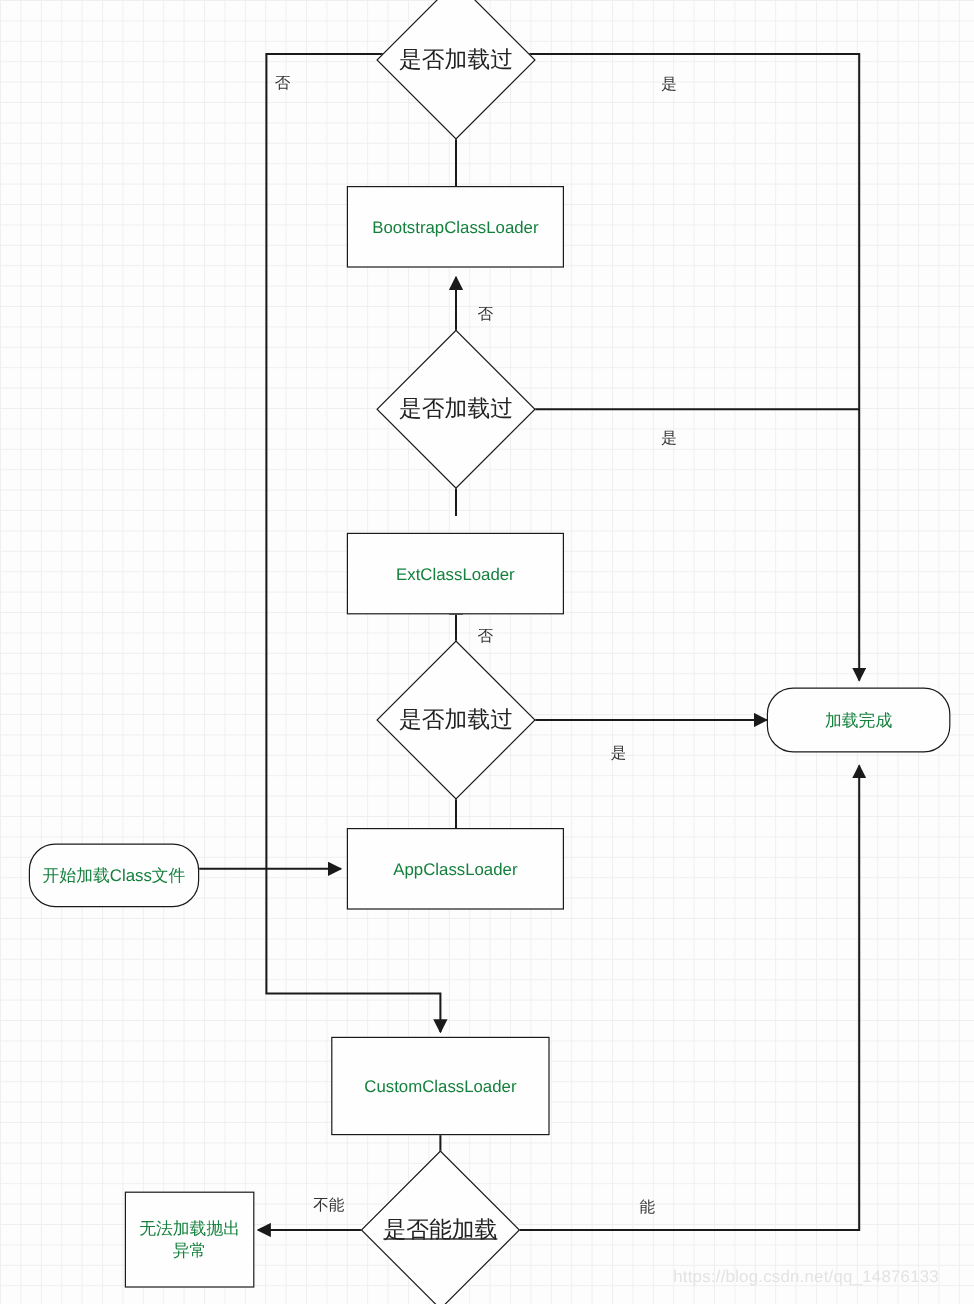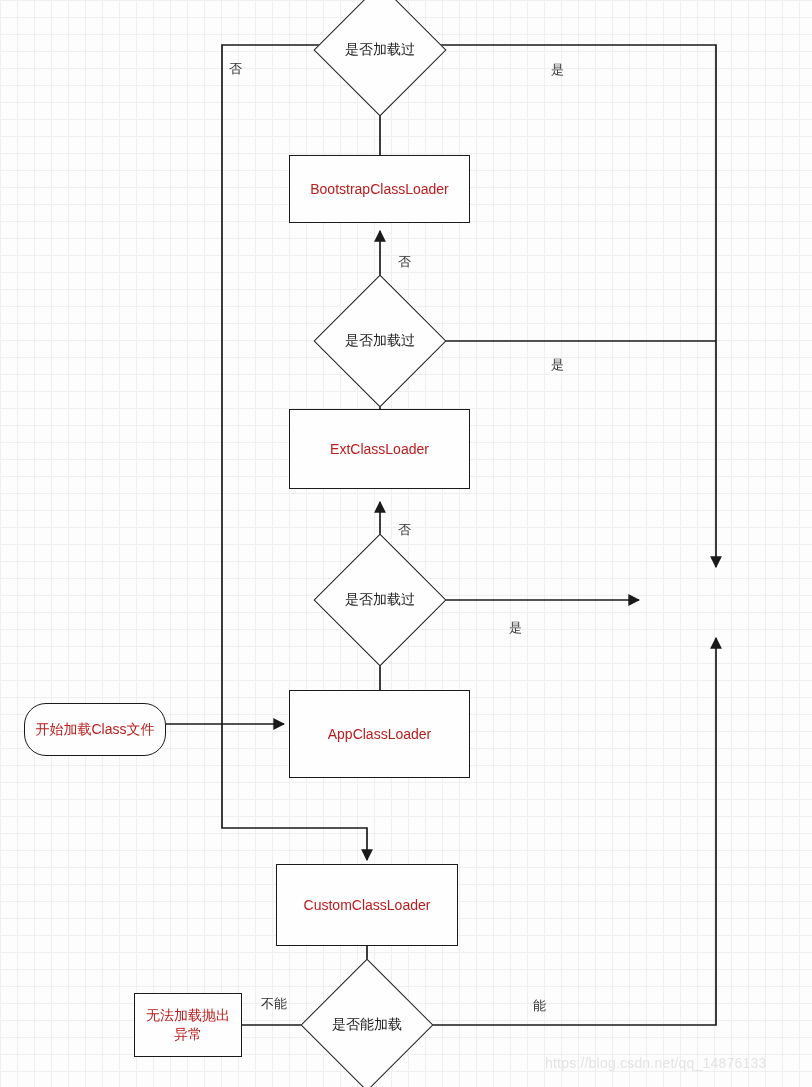--- a/index.html
+++ b/index.html
@@ -29,21 +29,21 @@
     height: 1087px;
     pointer-events: none;
   }
   .node {
     position: absolute;
     box-sizing: border-box;
     display: flex;
     align-items: center;
     justify-content: center;
     text-align: center;
-    color: #b91c1c;
+    color: #15803d;
     font-size: 14px;
     line-height: 19px;
     background: #fefefe;
     white-space: pre-line;
   }
   .rect {
     border: 1.6px solid #1a1a1a;
   }
   .rounded {
     border: 1.6px solid #1a1a1a;
@@ -60,21 +60,21 @@
     left: 50%; top: 50%;
     width: 100%; height: 100%;
     transform: translate(-50%, -50%) rotate(45deg);
     border: 1.6px solid #1a1a1a;
     background: #fefefe;
     box-sizing: border-box;
   }
   .diamond-label {
     position: relative;
     z-index: 2;
-    font-size: 14px;
+    font-size: 19px;
     color: #222222;
     white-space: nowrap;
   }
   .edge-label {
     position: absolute;
     font-size: 13px;
     color: #333333;
     white-space: nowrap;
   }
   .watermark {
@@ -121,63 +121,64 @@
       <path d="M 367 934 L 367 990" marker-end="url(#arrow)"></path>
 
       <path d="M 320 1025 L 215 1025" marker-end="url(#arrow)"></path>
 
       <path d="M 414 1025 L 716 1025 L 716 638" marker-end="url(#arrow)"></path>
     </g>
   </svg>
 
   <div class="node rounded" style="left:24px; top:703px; width:142px; height:53px;">开始加载Class文件</div>
 
-  <div class="node rect" style="left:289px; top:690px; width:181px; height:88px;">AppClassLoader</div>
+  <div class="node rect" style="left:289px; top:690px; width:181px; height:68px;">AppClassLoader</div>
 
-  <div class="node rect" style="left:289px; top:409px; width:181px; height:80px;text-align:center;">ExtClassLoader</div>
+  <div class="node rect" style="left:289px; top:444px; width:181px; height:68px;text-align:center;">ExtClassLoader</div>
 
   <div class="node rect" style="left:289px; top:155px; width:181px; height:68px;">BootstrapClassLoader</div>
 
   <div class="node rect" style="left:276px; top:864px; width:182px; height:82px;">CustomClassLoader</div>
 
+  <div class="node rounded" style="left:639px; top:573px; width:153px; height:54px;">加载完成</div>
 
-  <div class="node rect" style="left:104px; top:993px; width:108px; height:64px;margin-left:30px;">无法加载抛出
+  <div class="node rect" style="left:104px; top:993px; width:108px; height:80px;">无法加载抛出
 异常</div>
 
   <div class="diamond-wrap" style="left:333px; top:3px; width:94px; height:94px;">
     <div class="diamond-shape"></div>
     <div class="diamond-label">是否加载过</div>
   </div>
 
   <div class="diamond-wrap" style="left:333px; top:294px; width:94px; height:94px;">
     <div class="diamond-shape"></div>
     <div class="diamond-label">是否加载过</div>
   </div>
 
   <div class="diamond-wrap" style="left:333px; top:553px; width:94px; height:94px;">
     <div class="diamond-shape"></div>
     <div class="diamond-label">是否加载过</div>
   </div>
 
-  <div class="diamond-wrap" style="left:320px; top:978px; width:94px; height:94px;">
+  <div class="diamond-wrap" style="left:320px; top:978px; width:94px; height:94px;text-decoration:underline;">
     <div class="diamond-shape"></div>
     <div class="diamond-label">是否能加载</div>
   </div>
 
   <div class="edge-label" style="left:229px; top:60px;">否</div>
 
   <div class="edge-label" style="left:551px; top:61px;">是</div>
 
   <div class="edge-label" style="left:398px; top:253px;">否</div>
 
   <div class="edge-label" style="left:551px; top:356px;">是</div>
 
   <div class="edge-label" style="left:398px; top:521px;">否</div>
 
   <div class="edge-label" style="left:509px; top:619px;">是</div>
 
   <div class="edge-label" style="left:261px; top:995px;font-family:Liberation Serif, serif;">不能</div>
 
   <div class="edge-label" style="left:533px; top:997px;">能</div>
 
-  <div class="watermark" style="left:545px; top:1055px;">https://blog.csdn.net/qq_14876133</div>
+  <div class="watermark" style="left:561px; top:1055px;">https://blog.csdn.net/qq_14876133</div>
 
 </div>
 
 </body></html>

